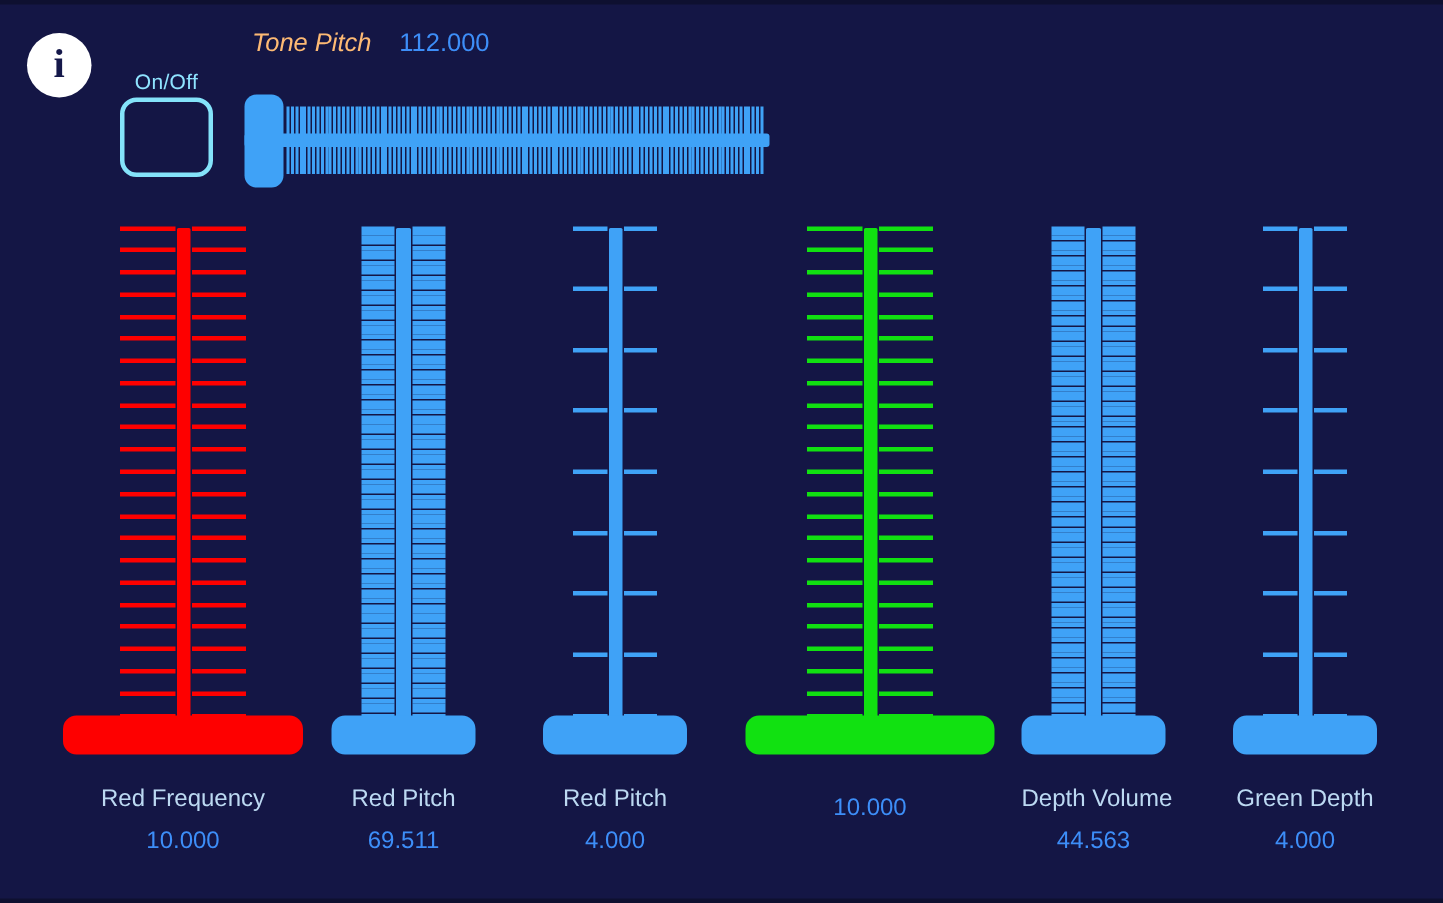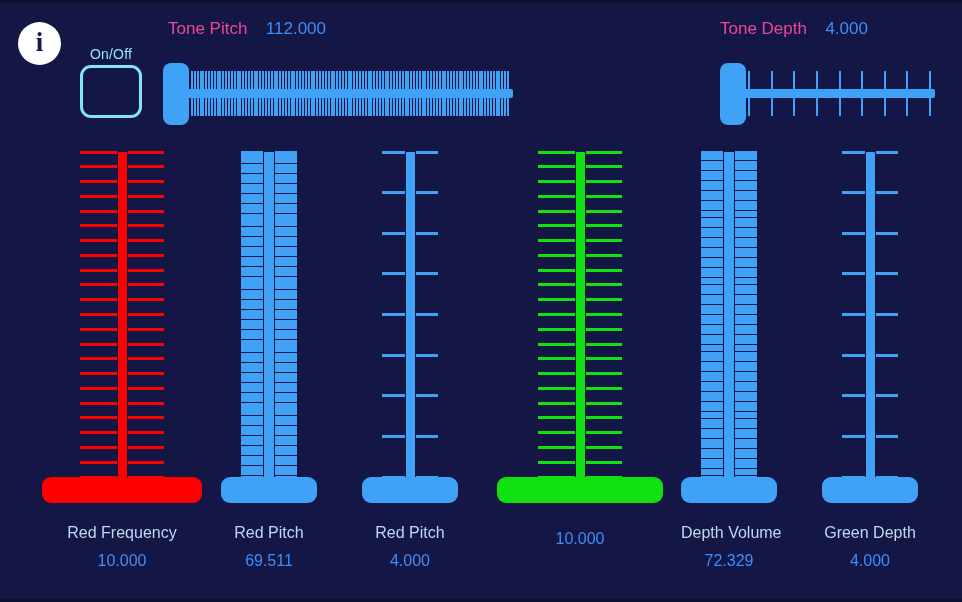--- a/index.html
+++ b/index.html
@@ -74,22 +74,23 @@
   .hslider {
     position: absolute;
   }
   .hs-head {
     position: absolute;
     top: -44px;
     left: 0;
     white-space: nowrap;
   }
   .hs-name {
-    color: #ec4899;
+    color: #fdba74;
     font-size: 17px;
+    font-style: italic;
   }
   .hs-value {
     color: #3d8ef8;
     font-size: 17px;
     margin-left: 14px;
   }
   .hs-body {
     position: relative;
     height: 60px;
   }
@@ -299,41 +300,20 @@
           <div class="hs-tick" style="left: 335.46px; width: 2px;"></div>
           <div class="hs-tick" style="left: 338.31px; width: 2px;"></div>
           <div class="hs-tick" style="left: 341.15px; width: 2px;"></div>
           <div class="hs-tick" style="left: 344px; width: 2px;"></div>
         </div>
       <div class="hs-thumb" style="left:0px;"></div>
     </div>
   </div>
 
 
-  <div class="hslider" id="h2" style="left:720px; top:60px; width:215px;">
-    <div class="hs-head" style="left:0px;">
-      <span class="hs-name">Tone Depth</span>
-      <span class="hs-value">4.000</span>
-    </div>
-    <div class="hs-body">
-      <div class="hs-track" style="width:215px;"></div>
-      <div class="hs-ticks" style="width:215px;">
-          <div class="hs-tick" style="left: 28px;"></div>
-          <div class="hs-tick" style="left: 50.63px;"></div>
-          <div class="hs-tick" style="left: 73.25px;"></div>
-          <div class="hs-tick" style="left: 95.88px;"></div>
-          <div class="hs-tick" style="left: 118.5px;"></div>
-          <div class="hs-tick" style="left: 141.13px;"></div>
-          <div class="hs-tick" style="left: 163.75px;"></div>
-          <div class="hs-tick" style="left: 186.38px;"></div>
-          <div class="hs-tick" style="left: 209px;"></div>
-        </div>
-      <div class="hs-thumb" style="left:0px;"></div>
-    </div>
-  </div>
 
   <div class="vslider" id="v0" style="left:42px; width:160px;">
     <div class="vs-body">
         <div class="vs-stem" style="left: 75.5px; top: 4px; width: 9px; height: 329px; background: rgb(254, 0, 0);"></div>
         <div class="vs-tick" style="top: 2.5px; height: 3px; background: rgb(254, 0, 0); left: 38px; width: 36.5px;"></div>
         <div class="vs-tick" style="top: 2.5px; height: 3px; background: rgb(254, 0, 0); left: 85.5px; width: 36.5px;"></div>
         <div class="vs-tick" style="top: 17.27px; height: 3px; background: rgb(254, 0, 0); left: 38px; width: 36.5px;"></div>
         <div class="vs-tick" style="top: 17.27px; height: 3px; background: rgb(254, 0, 0); left: 85.5px; width: 36.5px;"></div>
         <div class="vs-tick" style="top: 32.05px; height: 3px; background: rgb(254, 0, 0); left: 38px; width: 36.5px;"></div>
         <div class="vs-tick" style="top: 32.05px; height: 3px; background: rgb(254, 0, 0); left: 85.5px; width: 36.5px;"></div>
@@ -875,21 +855,21 @@
         <div class="vs-tick" style="top: 320.8px; height: 3px; background: rgb(63, 162, 247); left: 20px; width: 22px;"></div>
         <div class="vs-tick" style="top: 320.8px; height: 3px; background: rgb(63, 162, 247); left: 54px; width: 22px;"></div>
         <div class="vs-tick" style="top: 324.15px; height: 3px; background: rgb(63, 162, 247); left: 20px; width: 22px;"></div>
         <div class="vs-tick" style="top: 324.15px; height: 3px; background: rgb(63, 162, 247); left: 54px; width: 22px;"></div>
         <div class="vs-tick" style="top: 327.5px; height: 3px; background: rgb(63, 162, 247); left: 20px; width: 22px;"></div>
         <div class="vs-tick" style="top: 327.5px; height: 3px; background: rgb(63, 162, 247); left: 54px; width: 22px;"></div>
         <div class="vs-thumb" style="left: 0px; width: 96px; height: 26px; background: rgb(63, 162, 247);"></div>
       </div>
     <div class="vs-foot">
       <div class="vs-name">Depth Volume</div>
-      <div class="vs-value">72.329</div>
+      <div class="vs-value">44.563</div>
     </div>
   </div>
 
   <div class="vslider" id="v5" style="left:822px; width:96px;">
     <div class="vs-body">
         <div class="vs-stem" style="left: 43.5px; top: 4px; width: 9px; height: 329px; background: rgb(63, 162, 247);"></div>
         <div class="vs-tick" style="top: 2.5px; height: 3px; background: rgb(63, 162, 247); left: 20px; width: 22.5px;"></div>
         <div class="vs-tick" style="top: 2.5px; height: 3px; background: rgb(63, 162, 247); left: 53.5px; width: 22.5px;"></div>
         <div class="vs-tick" style="top: 43.13px; height: 3px; background: rgb(63, 162, 247); left: 20px; width: 22.5px;"></div>
         <div class="vs-tick" style="top: 43.13px; height: 3px; background: rgb(63, 162, 247); left: 53.5px; width: 22.5px;"></div>

